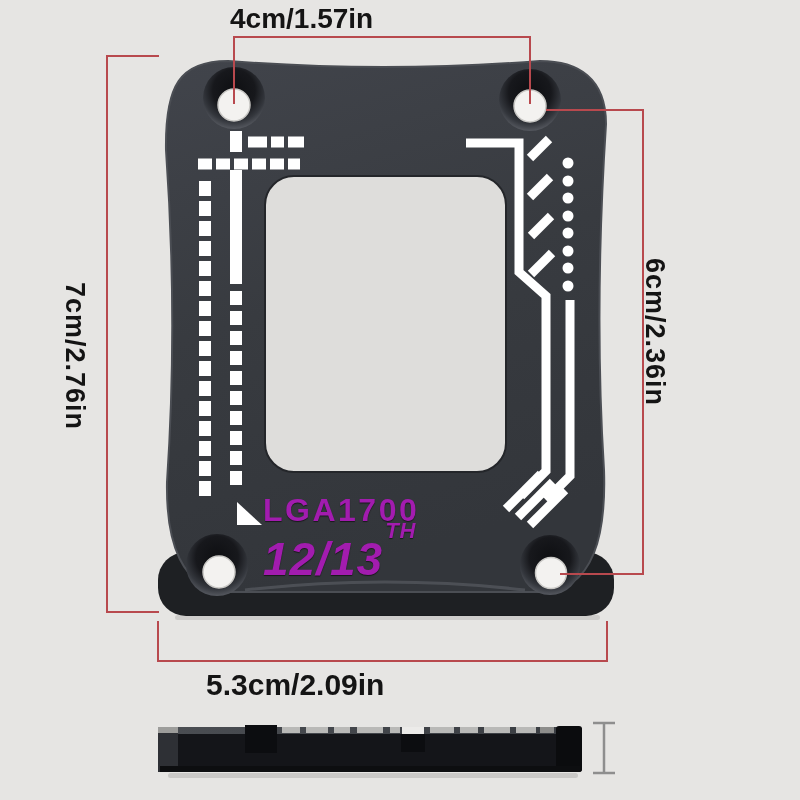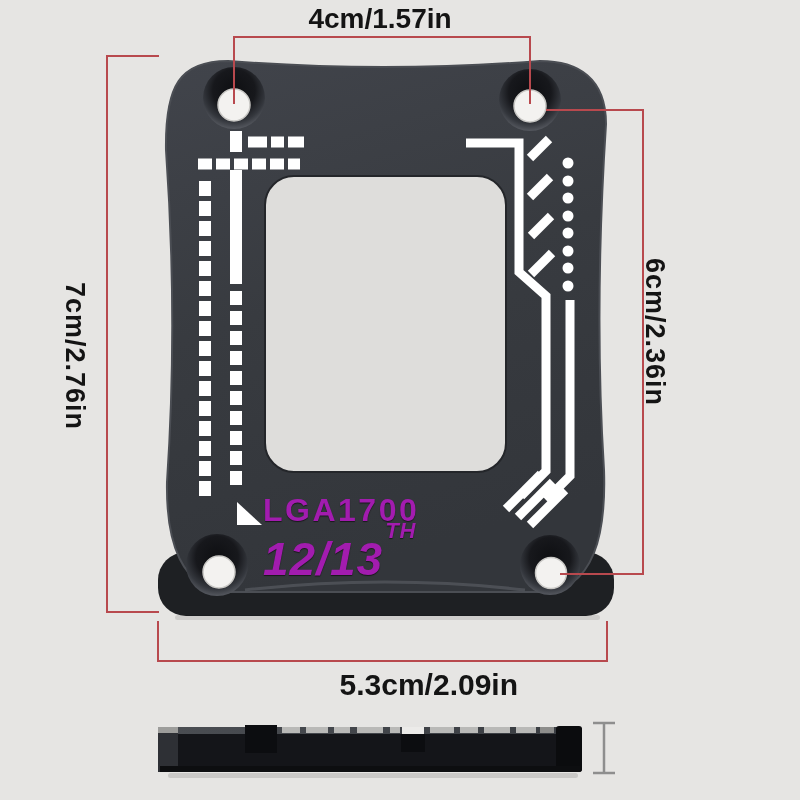--- a/index.html
+++ b/index.html
@@ -11,24 +11,24 @@
     overflow:hidden;
   }
   .scene{position:absolute;inset:0;}
   .scene svg{position:absolute;left:0;top:0;}
   .dim-label{
     position:absolute;
     font-weight:bold;
     color:#141414;
     white-space:nowrap;
   }
-  .dim-top{left:230px;top:3px;width:300px;text-align:center;font-size:28px;}
+  .dim-top{left:230px;top:3px;width:300px;text-align:left;font-size:28px;}
   .dim-left{left:59px;top:282px;font-size:27px;writing-mode:vertical-rl;letter-spacing:1px;}
   .dim-right{left:639px;top:258px;font-size:27px;writing-mode:vertical-rl;letter-spacing:1px;}
-  .dim-bottom{left:216px;top:668px;width:302px;text-align:right;font-size:30px;}
+  .dim-bottom{left:206px;top:668px;width:302px;text-align:left;font-size:30px;}
   .dim-thickness{left:621px;top:734px;font-size:30px;}
   .engraving{
     position:absolute;color:#a21caf;
     text-shadow:0 1px 1px rgba(0,0,0,.55);
   }
   .socket-label{
     left:263px;top:494px;width:244px;
     font-size:32px;font-weight:bold;letter-spacing:2.5px;line-height:1.0;
   }
   .gen-label{

